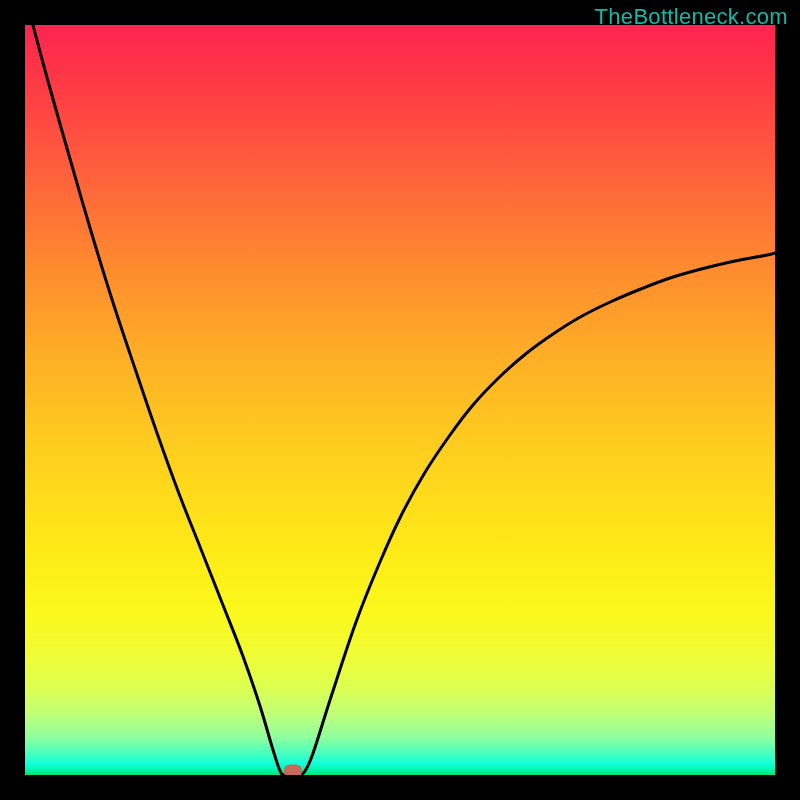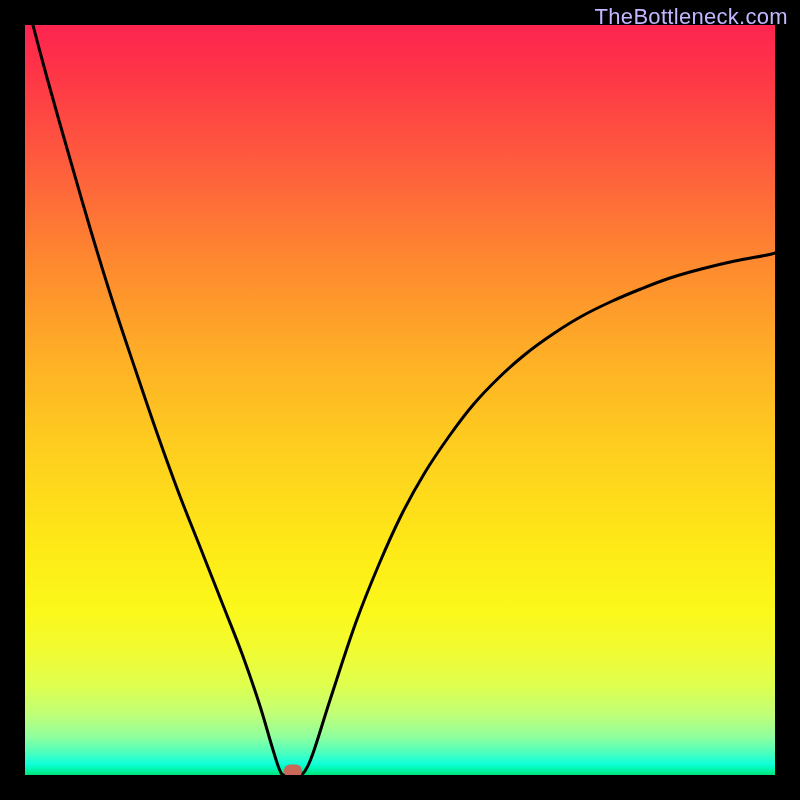--- a/index.html
+++ b/index.html
@@ -16,21 +16,21 @@
     left: 0;
     top: 0;
     width: 800px;
     height: 800px;
     background: #000;
   }
   .watermark {
     position: absolute;
     top: 4px;
     right: 12px;
-    color: #c4b5fd;
+    color: #14b8a6;
     font-size: 22px;
     font-weight: 500;
     letter-spacing: 0.3px;
     user-select: none;
   }
   .plot-area {
     position: absolute;
     left: 25px;
     top: 25px;
     width: 750px;

